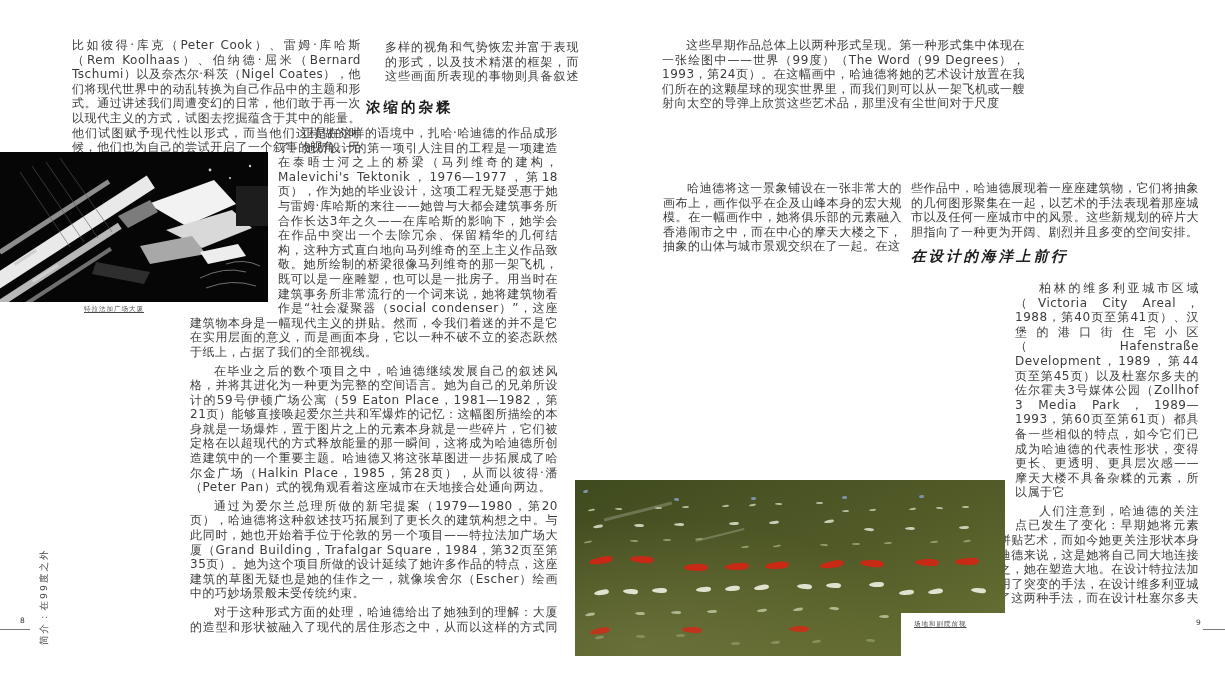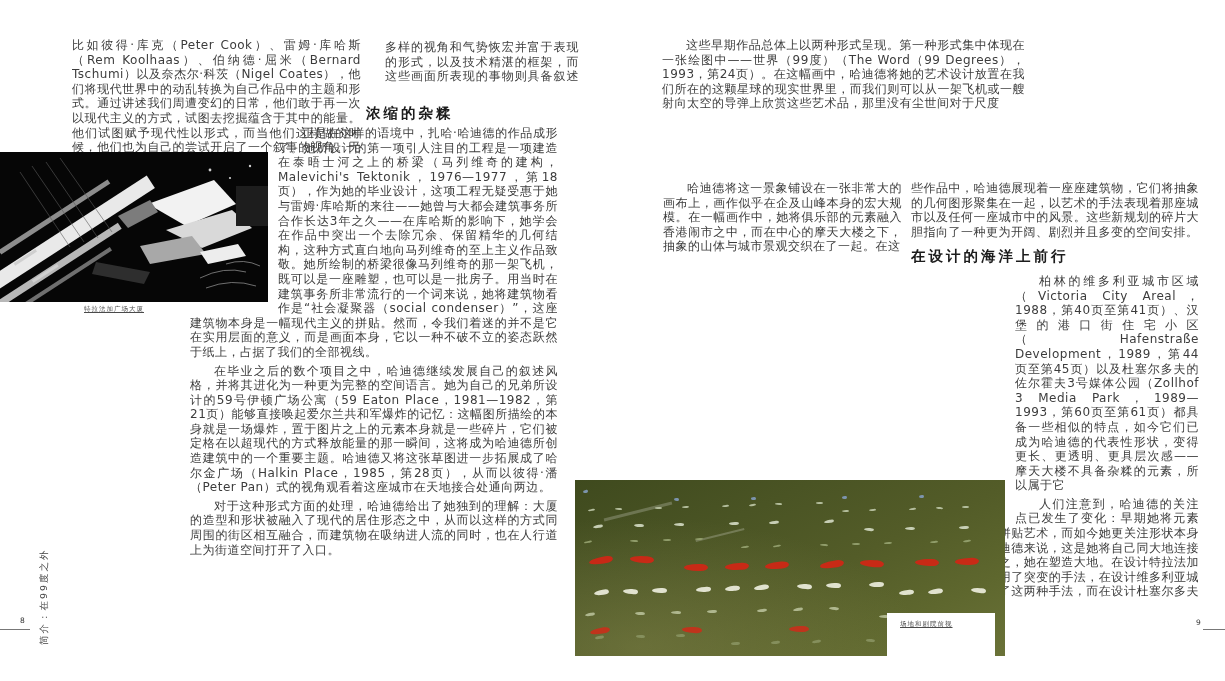--- a/index.html
+++ b/index.html
@@ -31,42 +31,42 @@
   .col2-cut{float:left;width:104px;height:160px;margin-top:84px;}
   #img-bw{left:0;top:152px;width:268px;height:150px;z-index:2;}
   #img-color{
     left:575px;top:480px;width:430px;height:176px;z-index:2;overflow:hidden;
     background:
       radial-gradient(ellipse at 15% 95%, rgba(150,150,90,0.35), rgba(0,0,0,0) 55%),
       linear-gradient(155deg,#3f4a1e 0%,#4a5424 30%,#535c28 55%,#5e672e 78%,#6a7238 100%);
   }
   .boat{position:absolute;border-radius:60% 30% 30% 60% / 50% 50% 50% 50%;opacity:.95;}
   #notch{
-    position:absolute;left:312px;top:133px;width:108px;height:43px;background:#ffffff;
+    position:absolute;left:326px;top:133px;width:108px;height:43px;background:#ffffff;
   }
   #notch .caption{position:absolute;left:13px;top:7px;}
   .streak{position:absolute;background:#fff;opacity:.22;transform:rotate(-14deg);}
-  h2{margin:10px 0 10px 0;}
+  h2{margin:10px 0 17px 0;font-style:italic;}
 </style>
 </head>
 <body>
 
 <div class="abs" style="left:0;top:0;width:612px;height:681px;">
 
   <div class="abs spine-label" style="left:38px;top:645px;">简介：在99度之外</div>
 
   <div class="abs bodytext" style="left:72px;top:38px;width:289px;height:118px;">
     <p>比如彼得·库克（Peter Cook）、雷姆·库哈斯（Rem Koolhaas）、伯纳德·屈米（Bernard Tschumi）以及奈杰尔·科茨（Nigel Coates），他们将现代世界中的动乱转换为自己作品中的主题和形式。通过讲述我们周遭变幻的日常，他们敢于再一次以现代主义的方式，试图去挖掘蕴含于其中的能量。他们试图赋予现代性以形式，而当他们这样做的时候，他们也为自己的尝试开启了一个叙事的视角。无论作品专注于捕捉奇闻逸事、表现晦涩复杂（屈米），还是用于展现神秘的风格杂糅（库哈斯），抑或是一份个性宣言（库克），他们都赋予了画面以</p>
   </div>
 
   <div class="abs bodytext" style="left:385px;top:40px;width:194px;height:44px;">
     <p>多样的视角和气势恢宏并富于表现的形式，以及技术精湛的框架，而这些画面所表现的事物则具备叙述的性质而非界定的目的。</p>
   </div>
 
-  <div class="abs sec-heading" style="left:366px;top:104px;">浓缩的杂糅</div>
+  <div class="abs sec-heading" style="left:366px;top:98px;">浓缩的杂糅</div>
 
   <div class="abs" id="img-bw">
     <svg width="268" height="150" viewBox="0 0 268 150">
       <rect width="268" height="150" fill="#060606"></rect>
       <g transform="rotate(-33 100 80)">
         <rect x="-30" y="58" width="200" height="15" fill="#e9e9e9"></rect>
         <rect x="-40" y="82" width="160" height="7" fill="#b8b8b8"></rect>
         <rect x="5" y="40" width="130" height="5" fill="#8d8d8d"></rect>
         <rect x="-20" y="98" width="120" height="4" fill="#6f6f6f"></rect>
       </g>
@@ -97,20 +97,21 @@
       <rect x="236" y="34" width="32" height="40" fill="#1d1d1d"></rect>
     </svg>
   </div>
 
   <div class="abs caption" style="left:84px;top:305px;">特拉法加广场大厦</div>
 
   <div class="abs bodytext" style="left:190px;top:126px;width:368px;height:507px;">
     <div class="imgwrap-spacer"></div>
     <p class="ind">正是在这样的语境中，扎哈·哈迪德的作品成形了。她所设计的第一项引人注目的工程是一项建造在泰晤士河之上的桥梁（马列维奇的建构，Malevichi's Tektonik，1976—1977，第18页），作为她的毕业设计，这项工程无疑受惠于她与雷姆·库哈斯的来往——她曾与大都会建筑事务所合作长达3年之久——在库哈斯的影响下，她学会在作品中突出一个去除冗余、保留精华的几何结构，这种方式直白地向马列维奇的至上主义作品致敬。她所绘制的桥梁很像马列维奇的那一架飞机，既可以是一座雕塑，也可以是一批房子。用当时在建筑事务所非常流行的一个词来说，她将建筑物看作是“社会凝聚器（social condenser）”，这座建筑物本身是一幅现代主义的拼贴。然而，令我们着迷的并不是它在实用层面的意义，而是画面本身，它以一种不破不立的姿态跃然于纸上，占据了我们的全部视线。</p>
     <p class="ind">在毕业之后的数个项目之中，哈迪德继续发展自己的叙述风格，并将其进化为一种更为完整的空间语言。她为自己的兄弟所设计的59号伊顿广场公寓（59 Eaton Place，1981—1982，第21页）能够直接唤起爱尔兰共和军爆炸的记忆：这幅图所描绘的本身就是一场爆炸，置于图片之上的元素本身就是一些碎片，它们被定格在以超现代的方式释放能量的那一瞬间，这将成为哈迪德所创造建筑中的一个重要主题。哈迪德又将这张草图进一步拓展成了哈尔金广场（Halkin Place，1985，第28页），从而以彼得·潘（Peter Pan）式的视角观看着这座城市在天地接合处通向两边。</p>
+    <p class="ind">通过为爱尔兰总理所做的新宅提案（1979—1980，第20页），哈迪德将这种叙述技巧拓展到了更长久的建筑构想之中。与此同时，她也开始着手位于伦敦的另一个项目——特拉法加广场大厦（Grand Building，Trafalgar Square，1984，第32页至第35页）。她为这个项目所做的设计延续了她许多作品的特点，这座建筑的草图无疑也是她的佳作之一，就像埃舍尔（Escher）绘画中的巧妙场景般未受传统约束。</p>
     <p class="ind">对于这种形式方面的处理，哈迪德给出了她独到的理解：大厦的造型和形状被融入了现代的居住形态之中，从而以这样的方式同周围的街区相互融合，而建筑物在吸纳进人流的同时，也在人行道上为街道空间打开了入口。</p>
   </div>
 
   <div class="abs rule" style="left:0;top:629px;width:30px;"></div>
   <div class="abs pagenum" style="left:20px;top:616px;">8</div>
 </div>
 
 <div class="abs" style="left:612px;top:0;width:613px;height:681px;">
 
   <div class="abs bodytext" style="left:50px;top:38px;width:363px;height:143px;">

